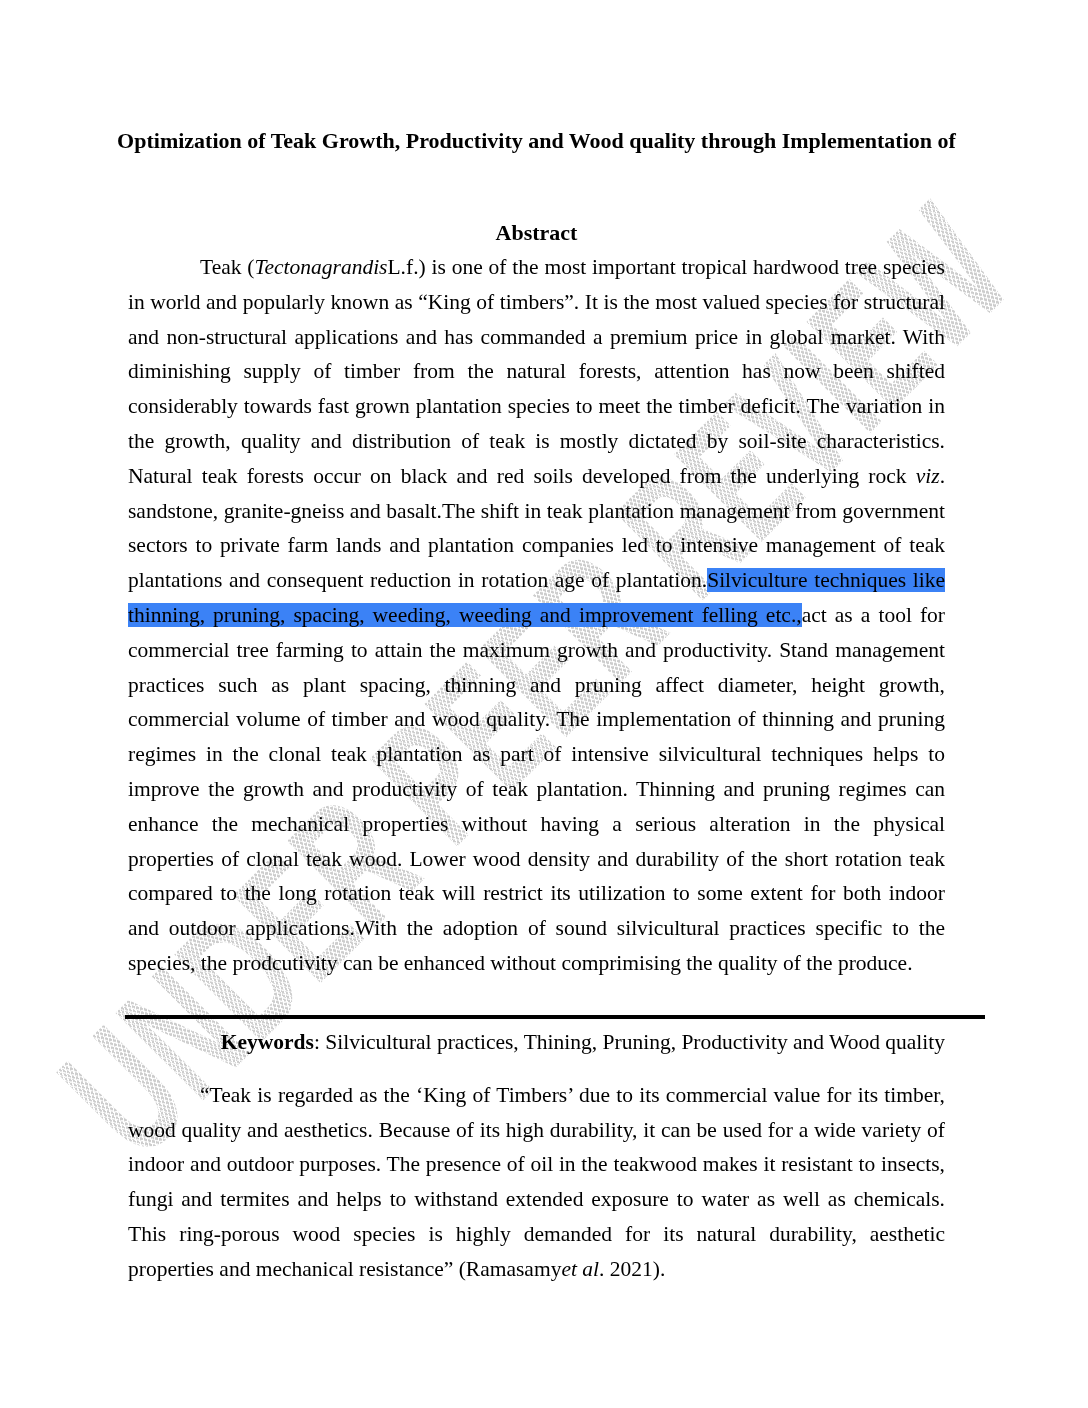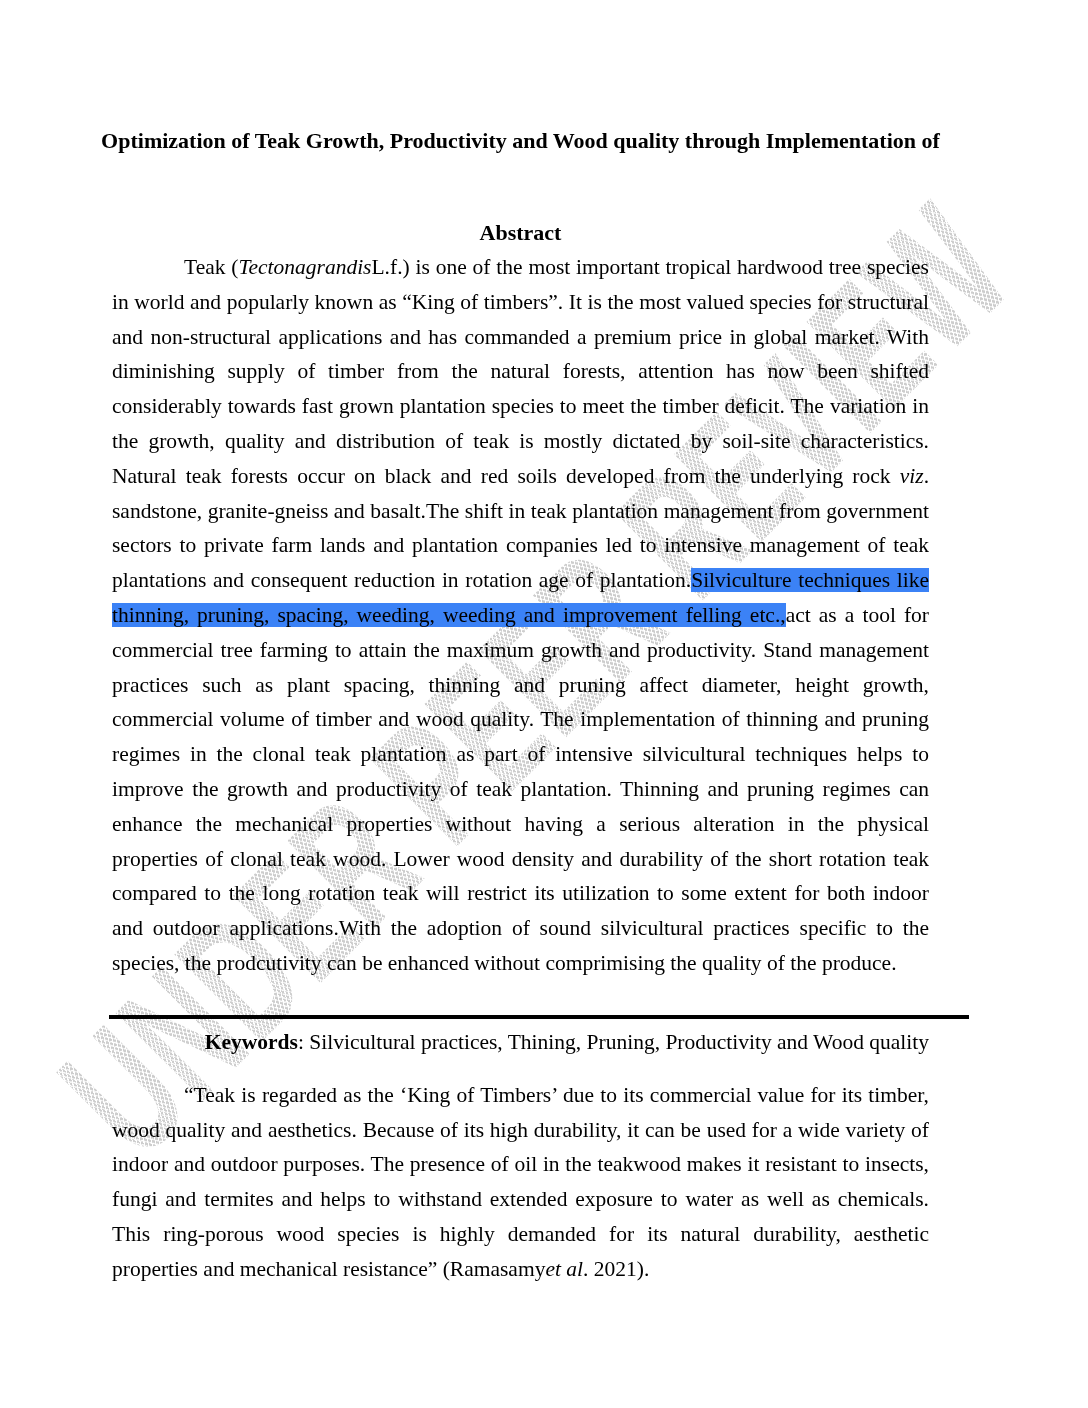--- a/index.html
+++ b/index.html
@@ -31,21 +31,21 @@
     content: "";
     position: absolute;
     inset: 0;
     background:
       repeating-linear-gradient(45deg,  #ffffff 0 1.5px, transparent 1.5px 5px),
       repeating-linear-gradient(135deg, #ffffff 0 1.5px, transparent 1.5px 5px);
     pointer-events: none;
   }
   .content {
     position: absolute;
-    left: 112px;
+    left: 128px;
     top: 122px;
     width: 817px;
     z-index: 1;
   }
   .title {
     font-weight: bold;
     font-size: 22px;
     line-height: 37px;
     text-align: center;
   }

